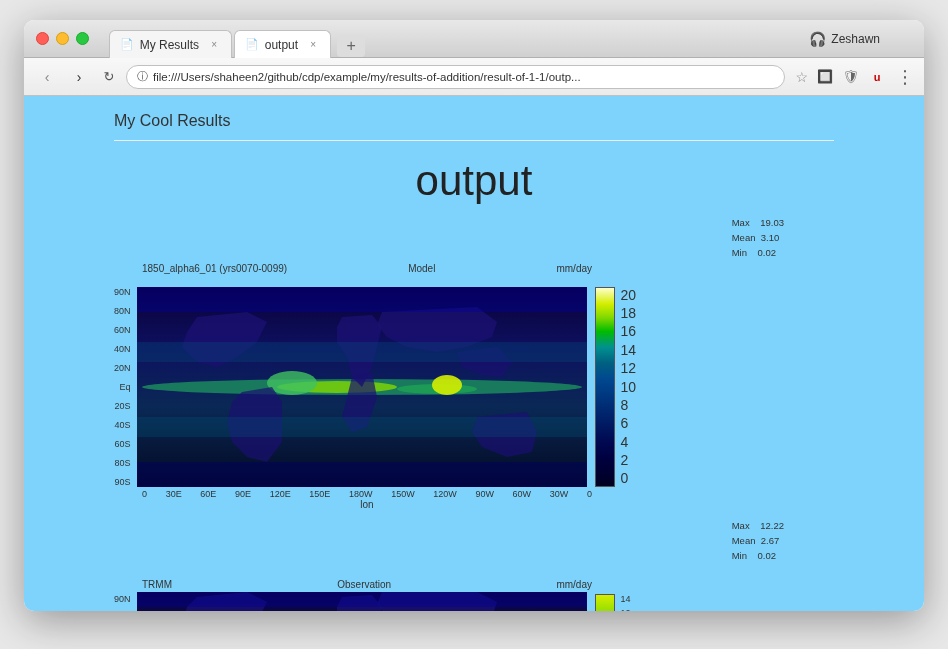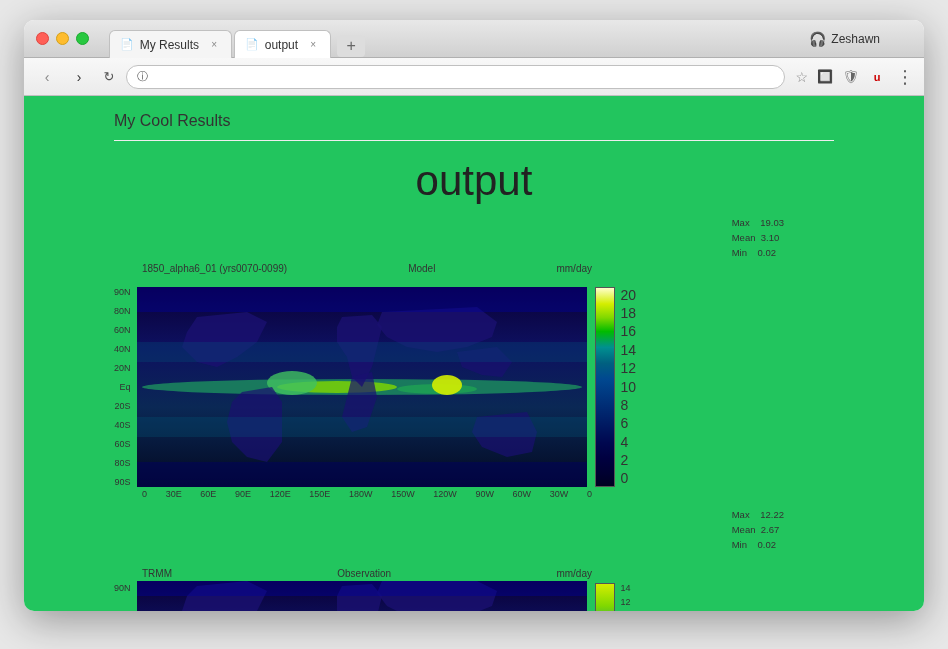--- a/index.html
+++ b/index.html
@@ -188,21 +188,21 @@
       font-size: 18px;
       color: #555;
       cursor: pointer;
       margin-left: 2px;
     }
 
     
     .content-area {
       height: calc(649px - 20px - 38px - 38px - 38px);
       overflow-y: auto;
-      background: #22c55e;
+      background: #7dd3fc;
       padding: 16px 24px;
     }
 
     .page-title {
       font-size: 16px;
       font-weight: 400;
       color: #333;
       margin-bottom: 16px;
       padding-bottom: 10px;
       border-bottom: 1px solid #eee;
@@ -330,20 +330,21 @@
       <span>Zeshawn</span>
     </div>
   </div>
 
   <div class="toolbar">
     <div class="nav-btn">‹</div>
     <div class="nav-btn active">›</div>
     <div class="refresh-btn">↻</div>
     <div class="address-bar">
       <span class="address-lock">ⓘ</span>
+      <span class="address-text">file:///Users/shaheen2/github/cdp/example/my/results-of-addition/result-of-1-1/outp...</span>
     </div>
     <div class="star-btn">☆</div>
     <div class="toolbar-icons">
       <div class="toolbar-icon">🔲</div>
       <div class="toolbar-icon">🛡</div>
       <div class="toolbar-icon" style="color:#c00; font-size:11px; font-weight:bold;">u</div>
     </div>
     <div class="toolbar-menu">⋮</div>
   </div>
 
@@ -456,20 +457,21 @@
             <span>120E</span>
           <span>150E</span>
             <span>180W</span>
             <span>150W</span>
             <span>120W</span>
             <span>90W</span>
           <span>60W</span>
             <span>30W</span>
             <span>0</span>
         </div>
+        <div style="text-align:center; font-size:10px; color:#333; margin-left:28px; width:450px;">lon</div>
       </div>
 
       <div style="margin-top:8px;">
 
         <div style="display:flex; justify-content:flex-end; margin-right:50px; margin-bottom:16px;">
           <div class="stats-box">
             <span>Max</span>&nbsp;&nbsp;&nbsp;&nbsp;<span>12.22</span><br>
             <span>Mean</span>&nbsp;&nbsp;<span>2.67</span><br>
             <span>Min</span>&nbsp;&nbsp;&nbsp;&nbsp;<span>0.02</span>
           </div>

